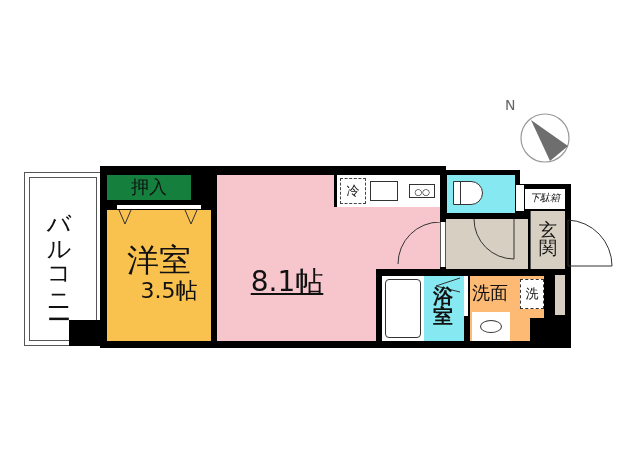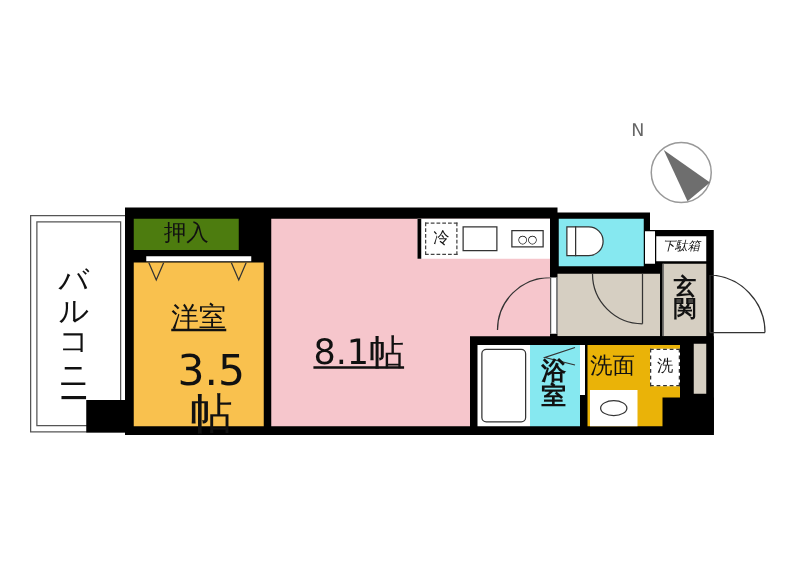--- a/index.html
+++ b/index.html
@@ -23,32 +23,32 @@
 <div class="abs" style="left:24px;top:172px;width:78px;height:174px;border:1px solid #555;background:#fff;">
   <div class="abs" style="left:4px;top:4px;right:4px;bottom:4px;border:1px solid #555;"></div>
   <div class="abs wall" style="left:44px;bottom:-1px;width:34px;height:26px;"></div>
   <span class="lbl vtext" style="left:22px;top:24px;font-size:24px;">バルコニー</span>
 </div>
 
 <div class="abs wall" style="left:100px;top:166px;width:346px;height:182px;"></div>
 <div class="abs wall" style="left:440px;top:170px;width:80px;height:176px;"></div>
 <div class="abs wall" style="left:515px;top:184px;width:56px;height:162px;"></div>
 
-<div class="abs" style="left:107px;top:175px;width:84px;height:25px;background:#4d7c0f;">
+<div class="abs" style="left:107px;top:175px;width:84px;height:25px;background:#15803d;">
   <span class="lbl" style="left:0;right:0;top:3px;font-size:18px;">押入</span>
 </div>
 <div class="abs" style="left:117px;top:205px;width:84px;height:4px;background:#fff;"></div>
 
 <div class="abs" style="left:107px;top:210px;width:104px;height:131px;background:#f9c14e;">
   <svg class="abs" width="104" height="30" style="left:0;top:0;">
     <polyline points="12,0 18,14 24,0" fill="none" stroke="#333" stroke-width="1"></polyline>
     <polyline points="78,0 84,14 90,0" fill="none" stroke="#333" stroke-width="1"></polyline>
   </svg>
-  <span class="lbl" style="left:0;right:0;top:34px;font-size:22px;text-decoration:underline;">洋室</span>
-  <span class="lbl" style="left:0;right:0;top:70px;font-size:34px;padding-left:20px;">3.5帖</span>
+  <span class="lbl" style="left:0;right:0;top:34px;font-size:32px;">洋室</span>
+  <span class="lbl" style="left:0;right:0;top:70px;font-size:22px;padding-left:20px;">3.5帖</span>
 </div>
 
 <div class="abs" style="left:217px;top:175px;width:223px;height:166px;background:#f6c6cc;">
   <span class="lbl" style="left:20px;width:100px;top:93px;font-size:28px;text-decoration:underline;">8.1帖</span>
 </div>
 
 <div class="abs" style="left:334px;top:175px;width:106px;height:32px;background:#fff;border-left:3px solid #000;">
   <div class="abs" style="left:3px;top:3px;width:26px;height:26px;border:1px dashed #444;">
     <span class="lbl" style="left:0;right:0;top:5px;font-size:13px;">冷</span>
   </div>
@@ -66,21 +66,21 @@
   <span class="lbl" style="left:0;right:0;top:4px;font-size:10px;">下駄箱</span>
 </div>
 
 <div class="abs" style="left:446px;top:219px;width:82px;height:50px;background:#d6cfc2;">
   <svg class="abs" width="60" height="50" style="left:26px;top:0;">
     <path d="M2,0 A40,40 0 0 0 42,40" fill="none" stroke="#333"></path>
     <line x1="42" y1="0" x2="42" y2="40" stroke="#333"></line>
   </svg>
 </div>
 
-<div class="abs" style="left:530px;top:211px;width:35px;height:58px;background:#d6cfc2;border-left:1px solid #555;font-weight:bold;">
+<div class="abs" style="left:530px;top:211px;width:35px;height:58px;background:#d6cfc2;border-left:1px solid #555;">
   <span class="lbl" style="left:0;right:0;top:10px;font-size:18px;width:20px;margin:auto;">玄関</span>
 </div>
 
 <svg class="abs" width="50" height="60" style="left:566px;top:220px;">
   <line x1="2" y1="0" x2="2" y2="46" stroke="#333"></line>
   <path d="M2,0 A46,46 0 0 1 46,46" fill="none" stroke="#333"></path>
   <line x1="2" y1="46" x2="46" y2="46" stroke="#333"></line>
 </svg>
 
 <svg class="abs" width="50" height="50" style="left:396px;top:222px;">
@@ -94,21 +94,21 @@
   <div class="abs" style="left:3px;top:3px;right:3px;bottom:3px;border:1px solid #333;border-radius:4px;"></div>
 </div>
 <div class="abs" style="left:424px;top:276px;width:40px;height:65px;background:#86e8f0;">
   <svg class="abs" width="30" height="20" style="left:8px;top:0;">
     <polyline points="28,2 4,10 28,16" fill="none" stroke="#333"></polyline>
   </svg>
   <span class="lbl" style="left:8px;top:10px;width:22px;font-size:20px;font-weight:bold;">浴室</span>
 </div>
 <div class="abs" style="left:464px;top:276px;width:4px;height:40px;background:#fff;"></div>
 
-<div class="abs" style="left:470px;top:276px;width:74px;height:65px;background:#eab308;">
+<div class="abs" style="left:470px;top:276px;width:74px;height:65px;background:#fdba74;">
   <span class="lbl" style="left:2px;top:8px;font-size:18px;">洗面</span>
   <div class="abs" style="left:50px;top:3px;width:24px;height:30px;background:#fff;border:1px dashed #333;">
     <span class="lbl" style="left:0;right:0;top:7px;font-size:13px;">洗</span>
   </div>
   <div class="abs" style="left:2px;top:36px;width:38px;height:29px;background:#fff;">
     <div class="abs" style="left:8px;top:8px;width:22px;height:13px;border:1px solid #333;border-radius:50%;"></div>
   </div>
 </div>
 <div class="abs wall" style="left:530px;top:318px;width:41px;height:30px;"></div>
 <div class="abs" style="left:555px;top:275px;width:10px;height:40px;background:#d6cfc2;"></div>

